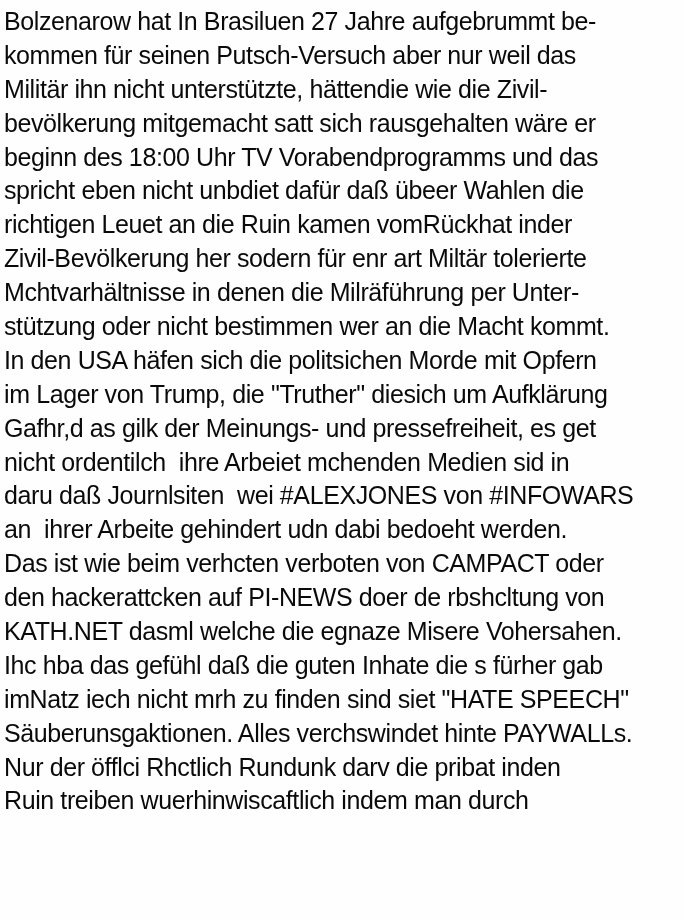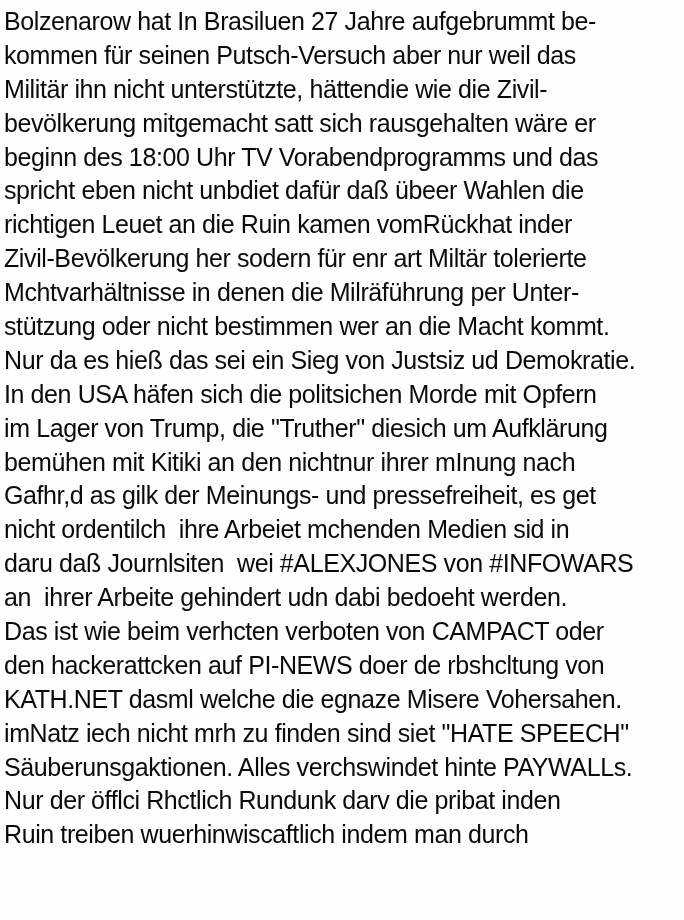--- a/index.html
+++ b/index.html
@@ -36,29 +36,28 @@
     <div class="text-line">Bolzenarow hat In Brasiluen 27 Jahre aufgebrummt be-</div>
     <div class="text-line">kommen für seinen Putsch-Versuch aber nur weil das</div>
     <div class="text-line">Militär ihn nicht unterstützte, hättendie wie die Zivil-</div>
     <div class="text-line">bevölkerung mitgemacht satt sich rausgehalten wäre er</div>
     <div class="text-line">beginn des 18:00 Uhr TV Vorabendprogramms und das</div>
     <div class="text-line">spricht eben nicht unbdiet dafür daß übeer Wahlen die</div>
     <div class="text-line">richtigen Leuet an die Ruin kamen vomRückhat inder</div>
     <div class="text-line">Zivil-Bevölkerung her sodern für enr art Miltär tolerierte</div>
     <div class="text-line">Mchtvarhältnisse in denen die Milräführung per Unter-</div>
     <div class="text-line">stützung oder nicht bestimmen wer an die Macht kommt.</div>
-    <div class="text-line">Nur da es hieß das sei ein Sieg von Justsiz ud Demokratie.</div>
     <div class="text-line">In den USA häfen sich die politsichen Morde mit Opfern</div>
     <div class="text-line">im Lager von Trump, die "Truther" diesich um Aufklärung</div>
-    <div class="text-line">bemühen mit Kitiki an den nichtnur ihrer mInung nach</div>
     <div class="text-line">Gafhr,d as gilk der Meinungs- und pressefreiheit, es get</div>
     <div class="text-line">nicht ordentilch  ihre Arbeiet mchenden Medien sid in</div>
     <div class="text-line">daru daß Journlsiten  wei #ALEXJONES von #INFOWARS</div>
     <div class="text-line">an  ihrer Arbeite gehindert udn dabi bedoeht werden.</div>
     <div class="text-line">Das ist wie beim verhcten verboten von CAMPACT oder</div>
     <div class="text-line">den hackerattcken auf PI-NEWS doer de rbshcltung von</div>
     <div class="text-line">KATH.NET dasml welche die egnaze Misere Vohersahen.</div>
+    <div class="text-line">Ihc hba das gefühl daß die guten Inhate die s fürher gab</div>
     <div class="text-line">imNatz iech nicht mrh zu finden sind siet "HATE SPEECH"</div>
     <div class="text-line">Säuberunsgaktionen. Alles verchswindet hinte PAYWALLs.</div>
     <div class="text-line">Nur der öfflci Rhctlich Rundunk darv die pribat inden</div>
     <div class="text-line">Ruin treiben wuerhinwiscaftlich indem man durch</div>
   </div>
 </div>
 
 </body></html>

